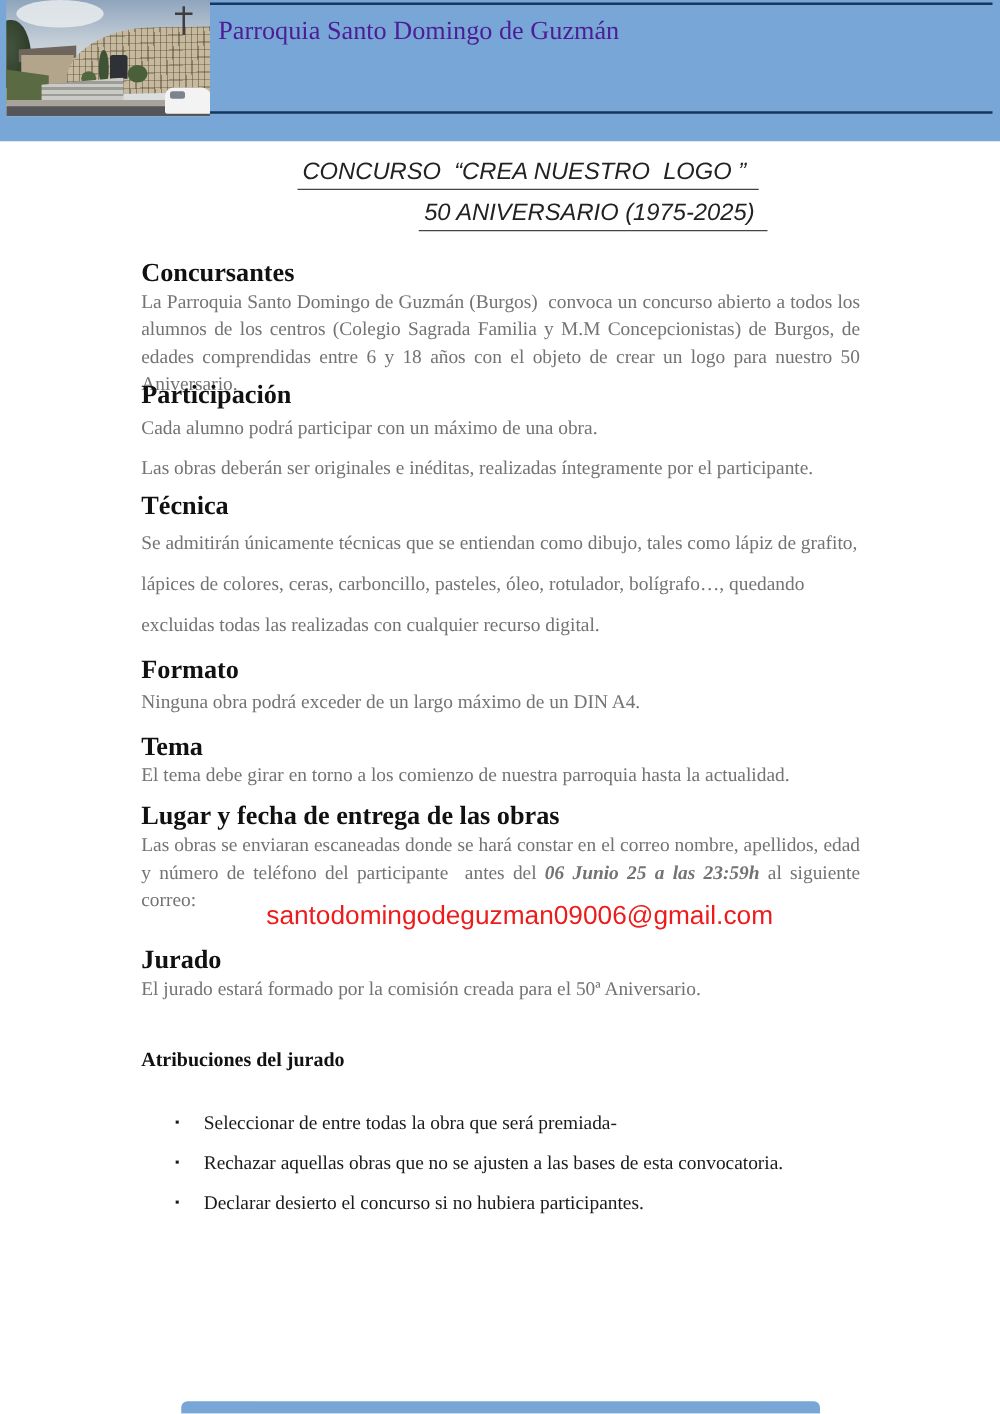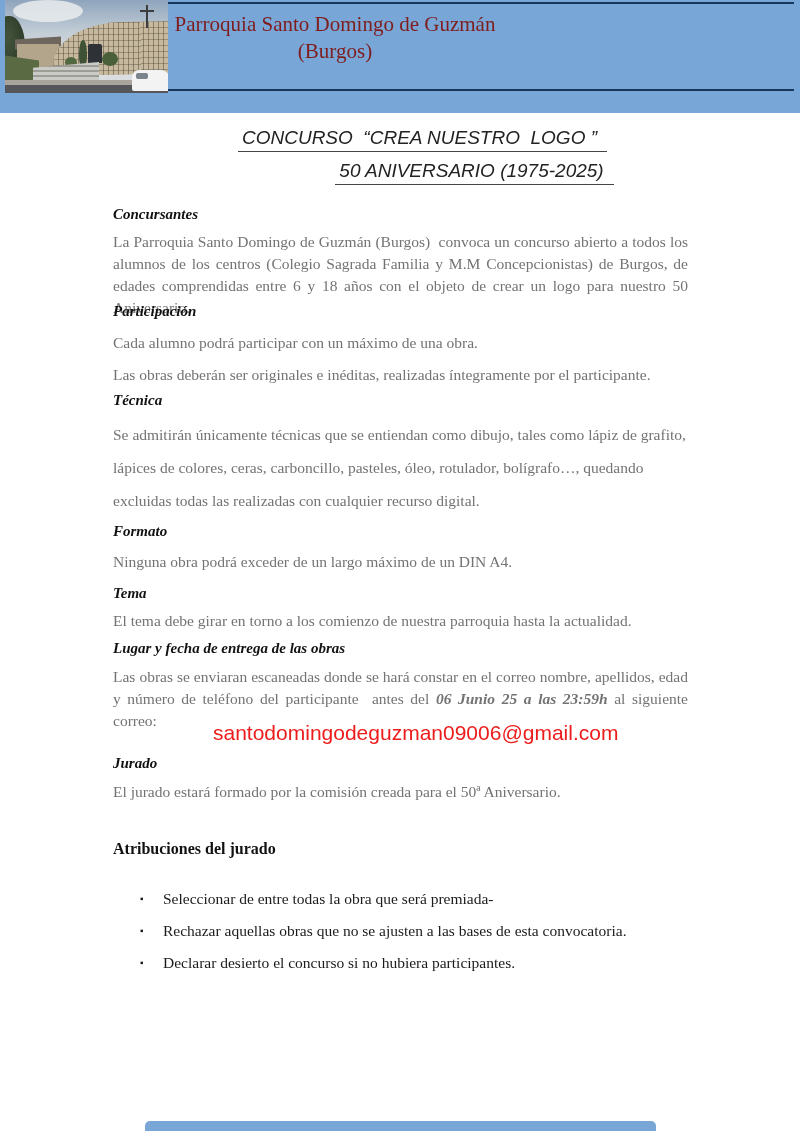--- a/index.html
+++ b/index.html
@@ -8,21 +8,21 @@
     background:#ffffff; overflow:hidden;
     font-family:"Liberation Serif", serif; color:#1b1b1b;
   }
 
   
   .header { position:absolute; left:0; top:0; width:800px; height:113px; background:#77a6d7; }
   .header-line { position:absolute; left:168px; right:6px; height:2px; background:#16365c; }
   .header-line.top { top:2px; }
   .header-line.mid { top:89px; }
   .header-title { position:absolute; left:168px; top:11px; width:334px; text-align:center;
-                  font-size:21px; line-height:27px; color:#7f1d1d; }
+                  font-size:21px; line-height:27px; color:#4c1d95; }
 
   
   .photo { position:absolute; left:5px; top:0; width:163px; height:93px; overflow:hidden;
            background:linear-gradient(180deg,#8fa5bd 0%,#c3cdd6 35%,#dfe2e4 70%,#d5d8da 100%); }
   .ph-cloud { position:absolute; left:8px; top:0px; width:70px; height:22px; background:#e9eced; border-radius:50%; opacity:.85; }
   .ph-tree { position:absolute; left:-8px; top:16px; width:28px; height:56px;
              background:radial-gradient(ellipse at 40% 40%, #44543c 0%, #303f2c 60%, #27331f 100%);
              border-radius:40% 60% 50% 50%; }
   .ph-roof { position:absolute; left:10px; top:38px; width:46px; height:10px; background:#6e665c; transform:skewY(-4deg); }
   .ph-house { position:absolute; left:12px; top:44px; width:42px; height:28px; background:#b3a58c; }
@@ -48,22 +48,22 @@
 
   
   .content { position:absolute; left:113px; top:0; width:575px; height:814px; }
   .doc-title { position:absolute; width:575px; text-align:center;
                font-family:"Liberation Sans", sans-serif; font-style:italic;
                font-size:19px; color:#222; }
   .doc-title.t1 { top:127px; padding-left:22px; }
   .doc-title.t2 { top:160px; padding-left:74px; }
   .u { border-bottom:1.5px solid #444; padding:0 10px 3px 4px; white-space:pre-wrap; }
 
-  .sh { position:absolute; left:0; margin:0; font-weight:bold; font-style:italic;
-        font-size:15px; color:#111; }
+  .sh { position:absolute; left:0; margin:0; font-weight:bold; 
+        font-size:21px; color:#111; }
   .sh.upright { font-style:normal; font-size:16px;text-align:right; }
   .bp { position:absolute; left:0; width:575px; margin:0; font-size:15.5px; line-height:22px; color:#737373; }
   .just { text-align:justify; white-space:pre-wrap; }
   .tl { line-height:33px; }
   .bi { font-weight:bold; font-style:italic; }
   .email { position:absolute; left:100px; font-family:"Liberation Sans", sans-serif;
            font-size:21px; color:#ed1c1c; }
   .bullet { position:absolute; left:27px; display:flex; font-size:15.5px; line-height:22px; width:540px; }
   .bm { width:23px; font-size:10px; line-height:22px; flex:0 0 23px; }
 
@@ -98,21 +98,20 @@
       <div class="ph-grass"></div>
       <div class="ph-stairs"></div>
       <div class="ph-sidewalk"></div>
       <div class="ph-road"></div>
       <div class="ph-car"></div>
       <div class="ph-car-window"></div>
     </div>
 
     <div class="header-title">
       <div>Parroquia Santo Domingo de Guzmán</div>
-      <div>(Burgos)</div>
     </div>
 
     <div class="header-line mid"></div>
   </div>
 
   <div class="content">
 
     <div class="doc-title t1">
       <span class="u">CONCURSO  “CREA NUESTRO  LOGO ”</span>
     </div>

